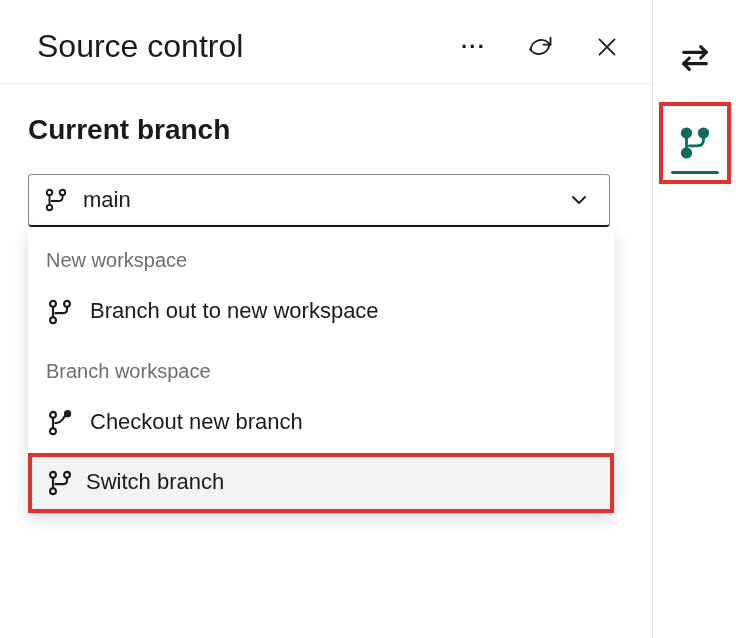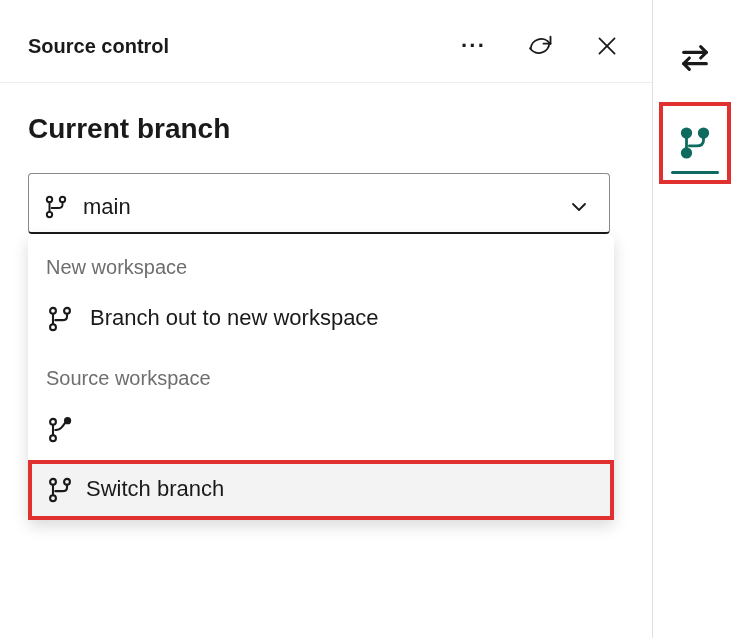--- a/index.html
+++ b/index.html
@@ -22,23 +22,24 @@
       position: relative;
     }
     .header {
       display: flex;
       align-items: center;
       justify-content: space-between;
       padding: 28px 28px 18px 28px;
       border-bottom: 1px solid #ededed;
     }
     .header-title {
-      font-size: 20px;
-      font-weight: 700;
-      color: #1a1a1a;
+      font-size: 32px;
+      font-weight: 400;
+      color: #1a1a1a;
+      margin-left: 9px;
     }
     .header-actions {
       display: flex;
       align-items: center;
       gap: 32px;
     }
     .header-icon-btn {
       background: none;
       border: none;
       cursor: pointer;
@@ -66,21 +67,21 @@
     .branch-select {
       position: relative;
       width: 582px;
     }
     .branch-select-trigger {
       display: flex;
       align-items: center;
       justify-content: space-between;
       border: 1px solid #8a8a8a;
       border-radius: 4px;
-      padding: 20px 18px 12px 14px;
+      padding: 12px 18px 12px 14px;
       background: #fff;
       cursor: pointer;
       border-bottom: 2px solid #1a1a1a;
       margin-top: 28px;
     }
     .branch-select-left {
       display: flex;
       align-items: center;
       gap: 14px;
     }
@@ -219,29 +220,30 @@
           <svg class="icon-svg" width="28" height="28" viewBox="0 0 24 24" fill="none" stroke="#1a1a1a" stroke-width="1.8">
             <circle cx="6" cy="5" r="2.5"></circle>
             <circle cx="18" cy="5" r="2.5"></circle>
             <circle cx="6" cy="19" r="2.5"></circle>
             <path d="M6 7.5 L6 16.5" stroke-linecap="round"></path>
             <path d="M18 7.5 L18 10 Q18 13 14 13 L8 13" fill="none" stroke-linecap="round"></path>
           </svg>
           <span>Branch out to new workspace</span>
         </div>
 
-        <div class="dropdown-group-label">Source workspace</div>
+        <div class="dropdown-group-label">Branch workspace</div>
         <div class="dropdown-item">
           <svg class="icon-svg" width="28" height="28" viewBox="0 0 24 24" fill="none" stroke="#1a1a1a" stroke-width="1.8">
             <circle cx="6" cy="5" r="2.5"></circle>
             <circle cx="6" cy="19" r="2.5"></circle>
             <path d="M6 7.5 L6 16.5" stroke-linecap="round"></path>
             <path d="M8 12 Q12 12 14 9 L17 5" fill="none" stroke-linecap="round"></path>
             <circle cx="18.5" cy="4" r="2.2" fill="#1a1a1a"></circle>
           </svg>
+          <span>Checkout new branch</span>
         </div>
         <div class="dropdown-item hovered highlighted">
           <svg class="icon-svg" width="28" height="28" viewBox="0 0 24 24" fill="none" stroke="#1a1a1a" stroke-width="1.8">
             <circle cx="6" cy="5" r="2.5"></circle>
             <circle cx="18" cy="5" r="2.5"></circle>
             <circle cx="6" cy="19" r="2.5"></circle>
             <path d="M6 7.5 L6 16.5" stroke-linecap="round"></path>
             <path d="M18 7.5 L18 10 Q18 13 14 13 L8 13" fill="none" stroke-linecap="round"></path>
           </svg>
           <span>Switch branch</span>

